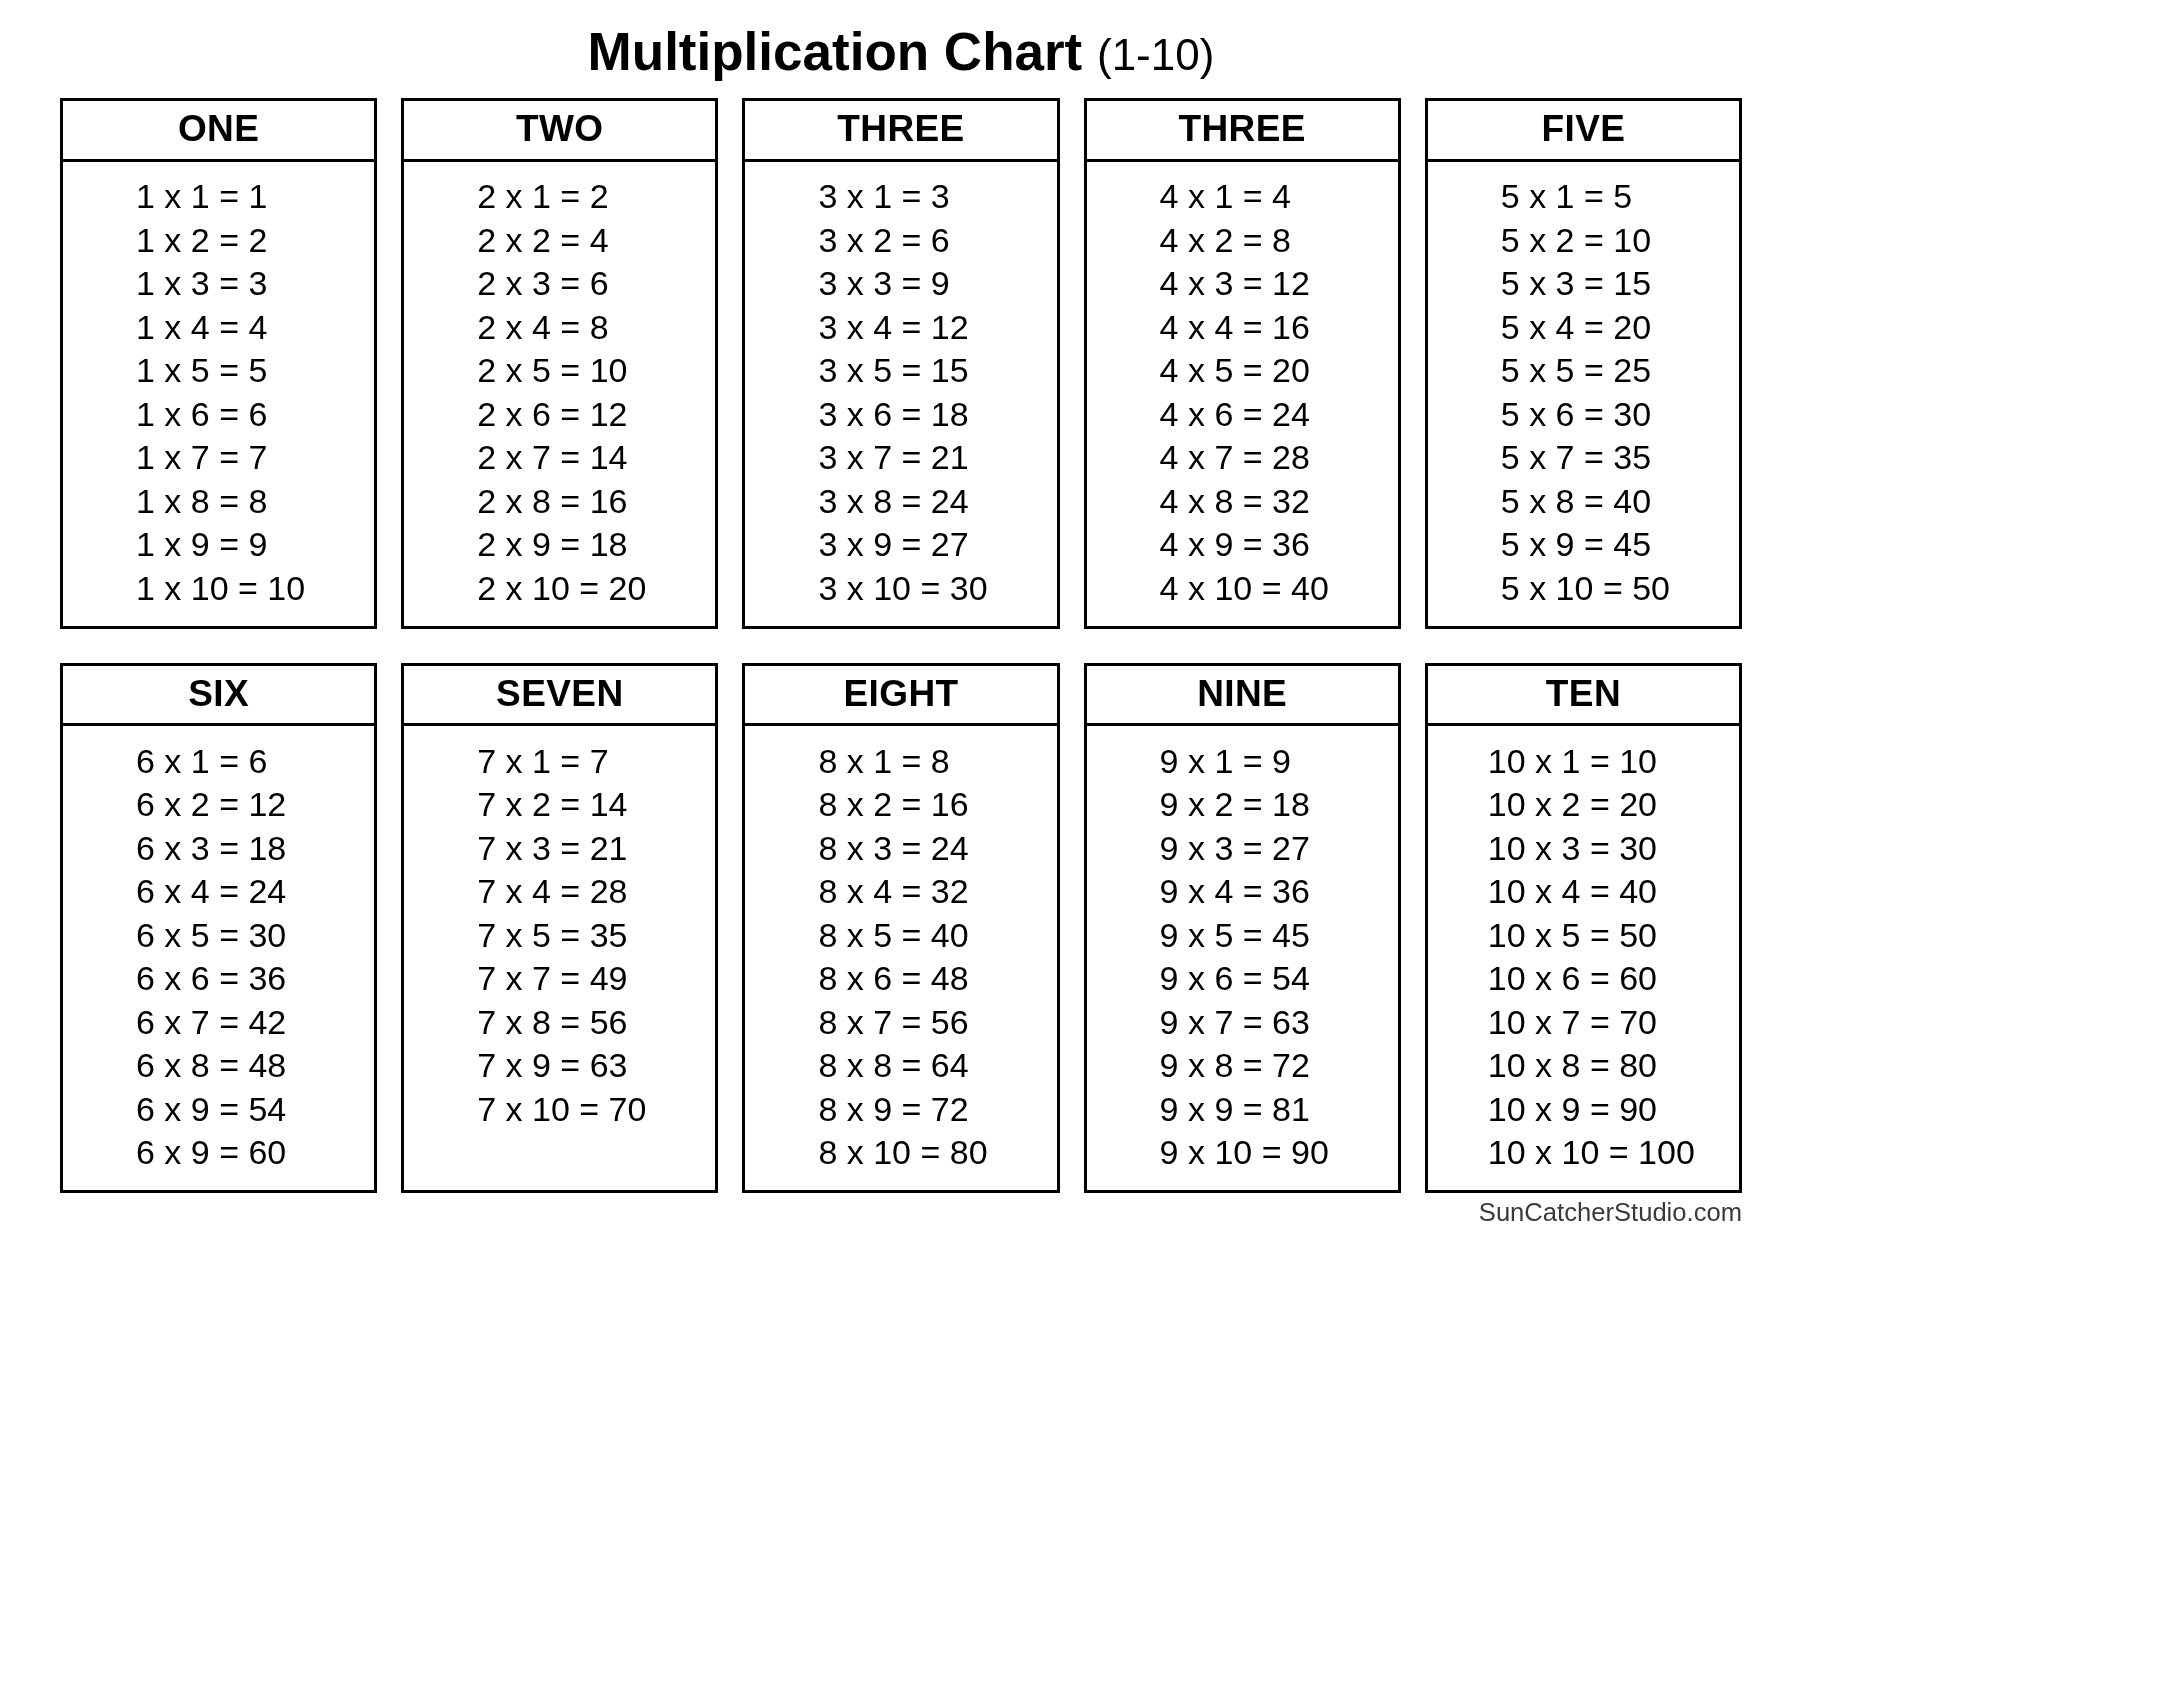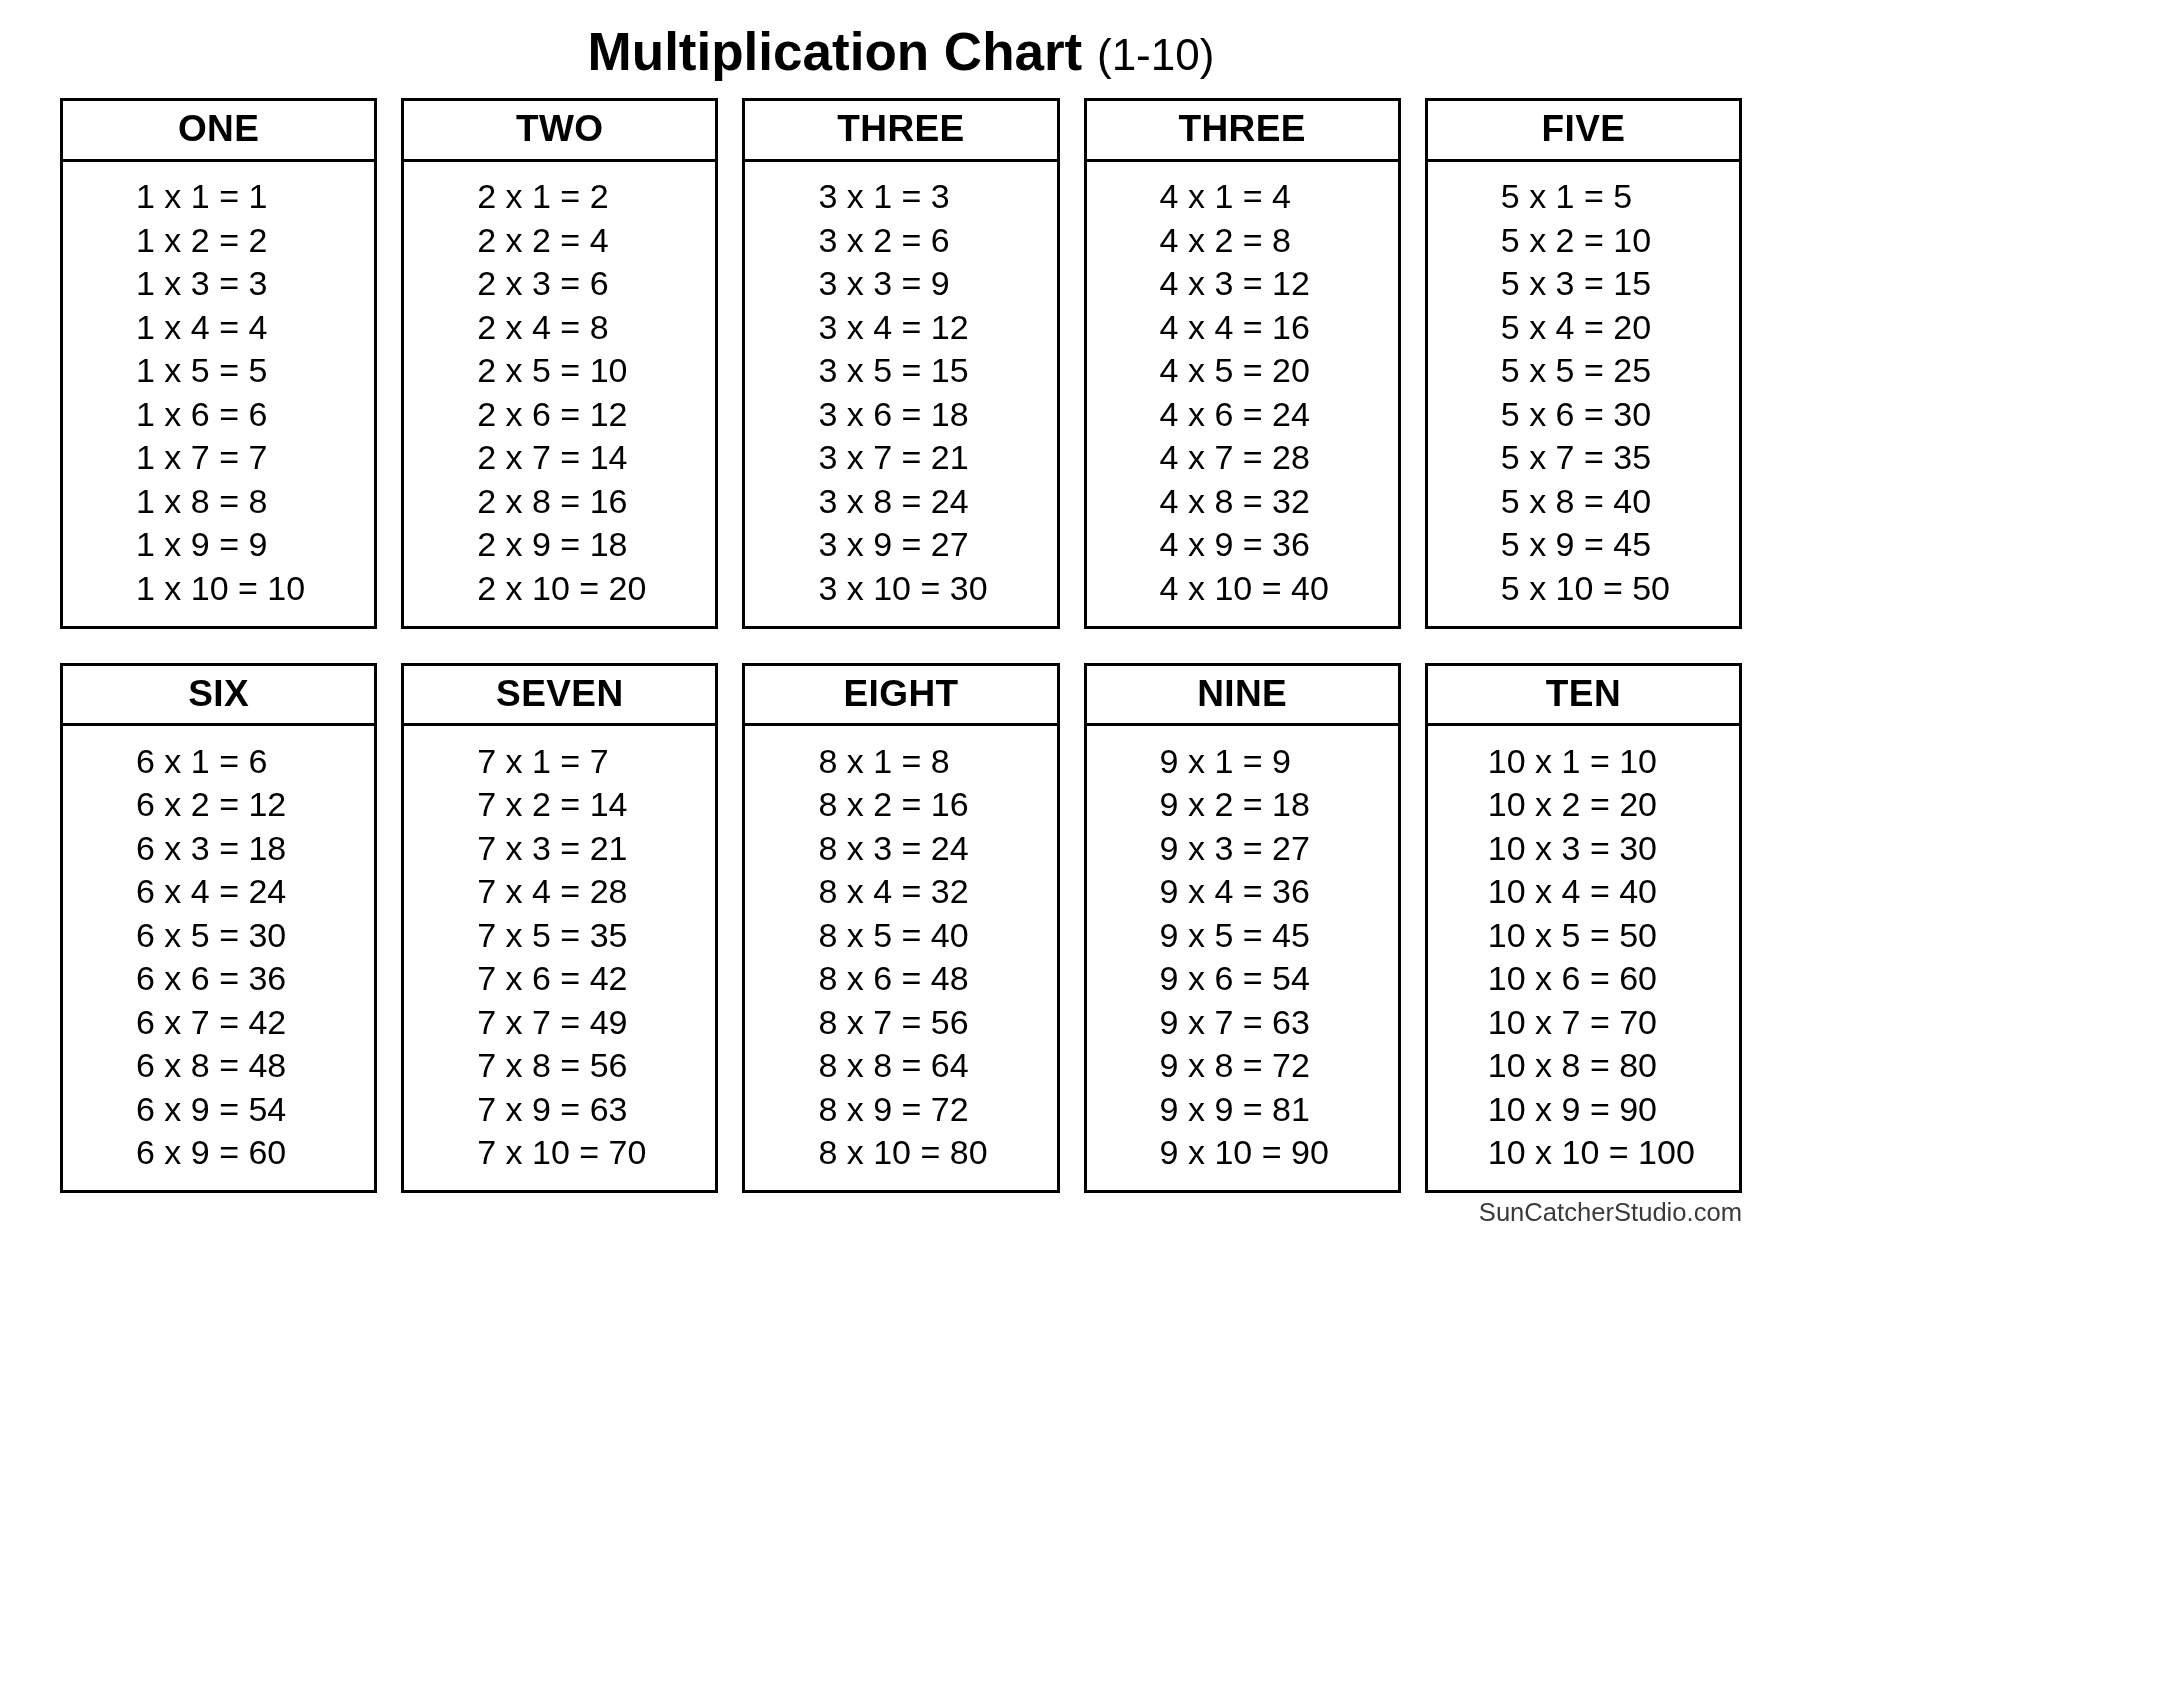--- a/index.html
+++ b/index.html
@@ -185,21 +185,20 @@
     </div>
 
     <div class="card">
       <div class="card-header">SEVEN</div>
       <div class="card-body">
         <div class="eq">7 x 1 = 7</div>
         <div class="eq">7 x 2 = 14</div>
         <div class="eq">7 x 3 = 21</div>
         <div class="eq">7 x 4 = 28</div>
         <div class="eq">7 x 5 = 35</div>
-        <div class="eq">7 x 6 = 42</div>
         <div class="eq">7 x 7 = 49</div>
         <div class="eq">7 x 8 = 56</div>
         <div class="eq">7 x 9 = 63</div>
         <div class="eq">7 x 10 = 70</div>
       </div>
     </div>
 
     <div class="card">
       <div class="card-header">EIGHT</div>
       <div class="card-body">

